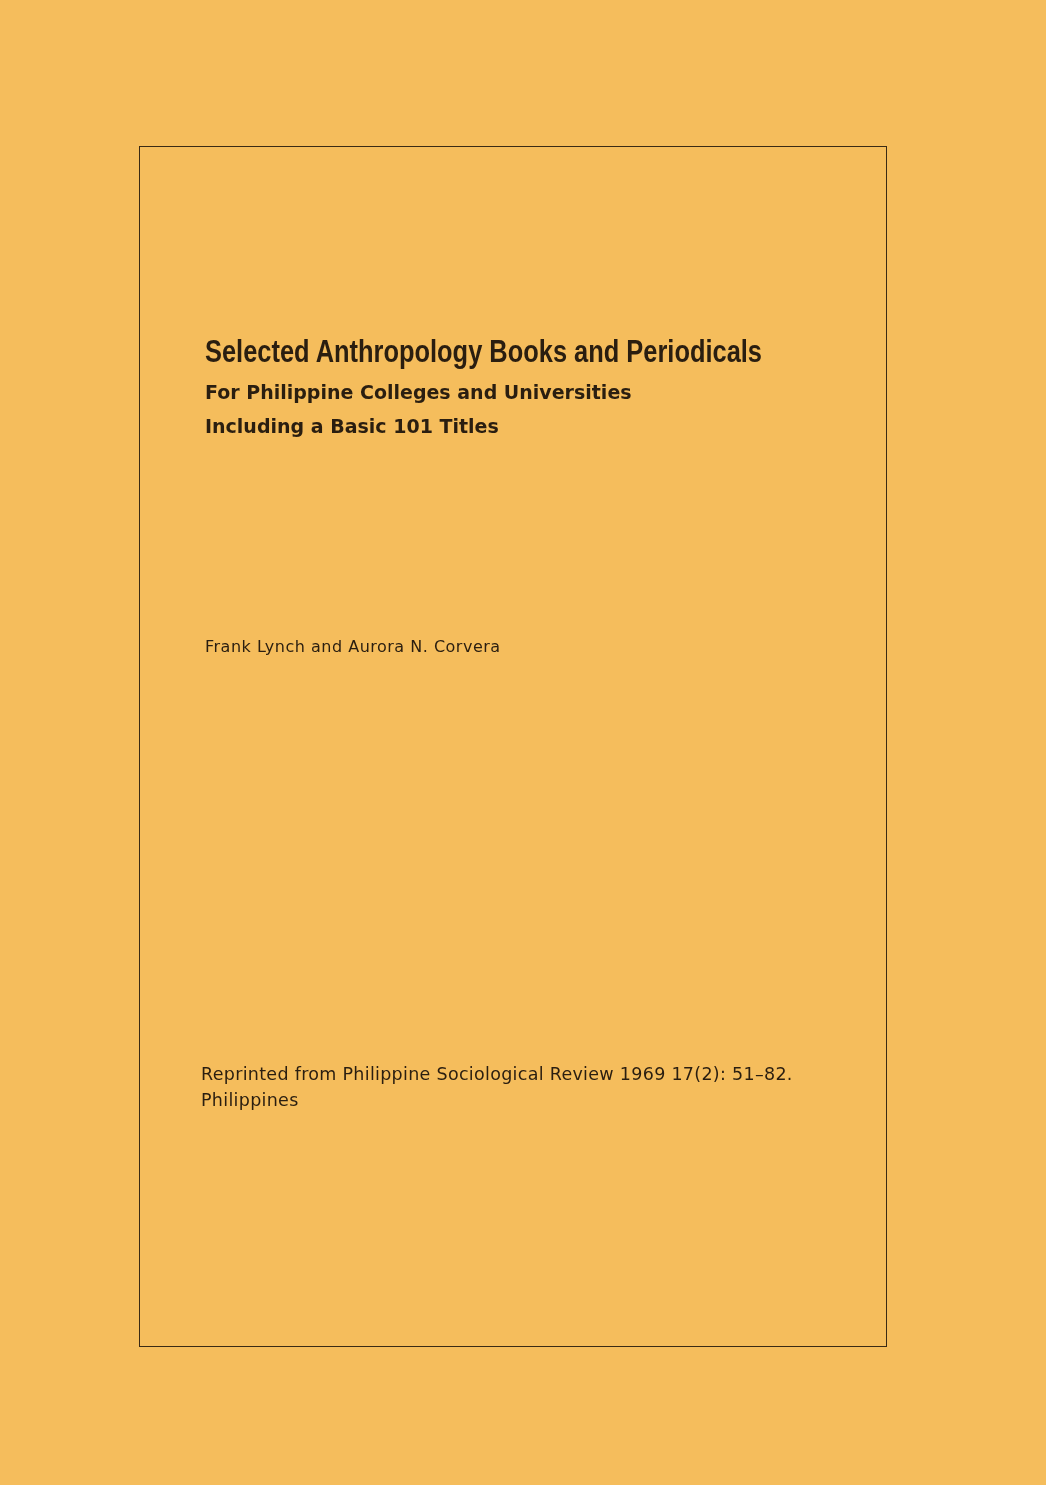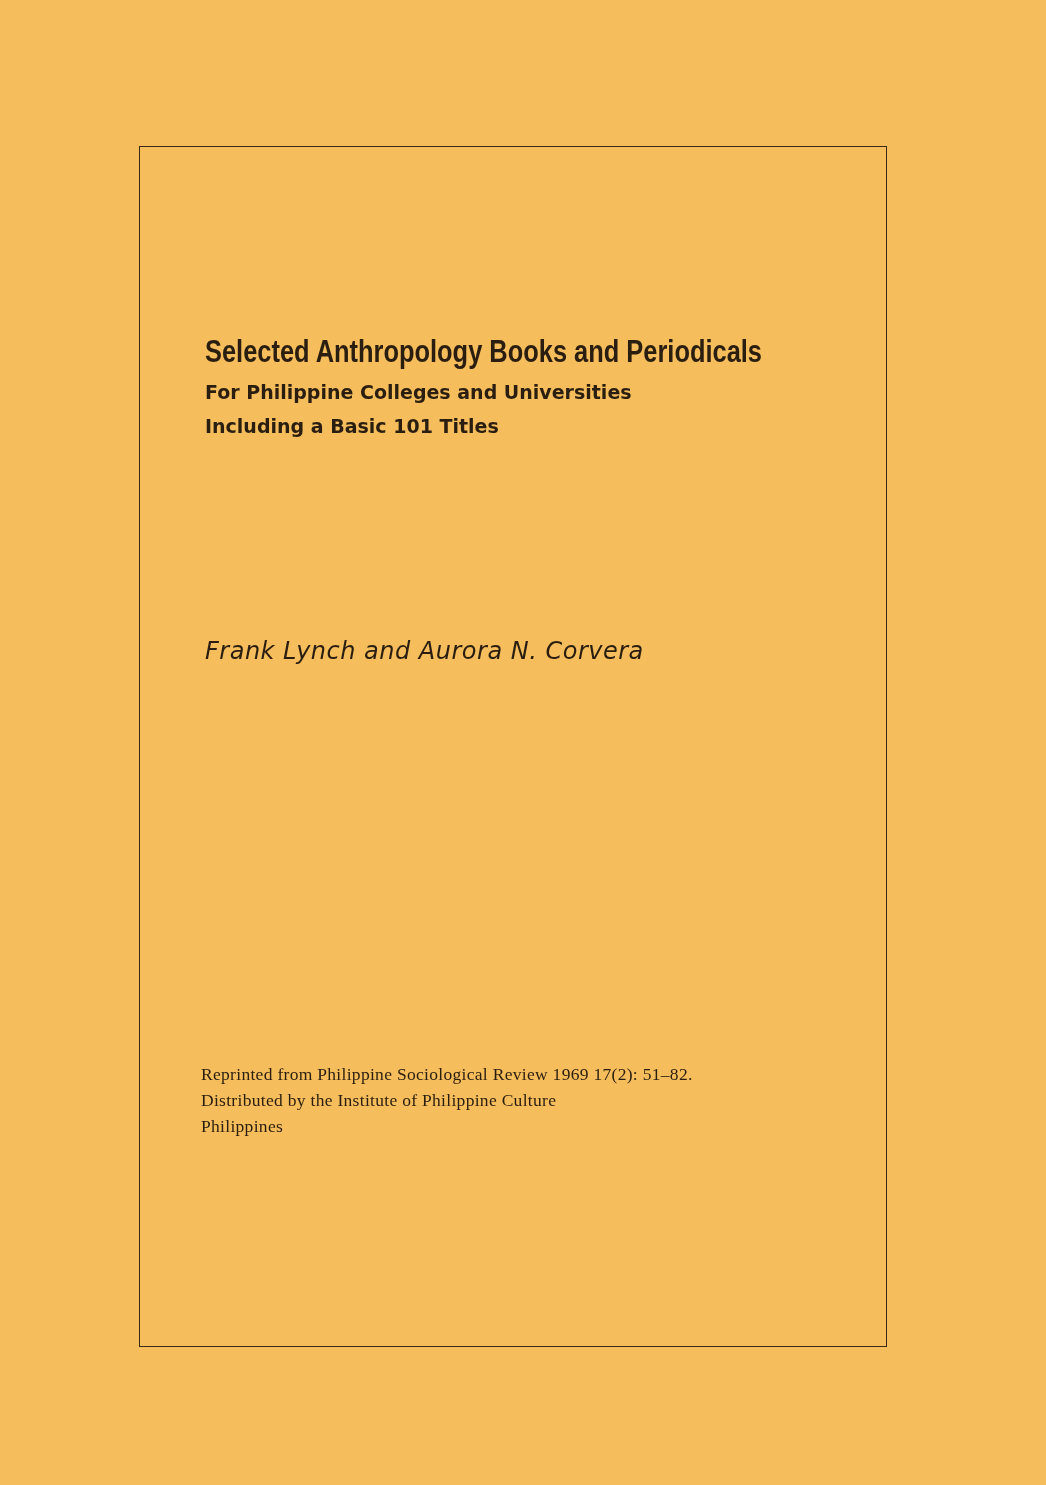--- a/index.html
+++ b/index.html
@@ -2,32 +2,31 @@
 <html><head>
 <meta charset="utf-8">
 <style>
   html,body{margin:0;padding:0;}
   body{width:1046px;height:1485px;background:#f5bd5c;position:relative;overflow:hidden;}
   .frame{position:absolute;left:139px;top:146px;width:748px;height:1201px;border:1.5px solid #3a2a14;box-sizing:border-box;}
   .title{position:absolute;left:205px;top:334px;font-family:"Liberation Sans",sans-serif;font-weight:bold;font-size:31px;color:#2a1e10;transform:scaleX(0.82);transform-origin:left top;white-space:nowrap;letter-spacing:0px;}
   .sub{position:absolute;left:205px;font-family:"DejaVu Sans",sans-serif;font-weight:bold;font-size:20px;color:#2a1e10;white-space:nowrap;transform:scaleX(0.95);transform-origin:left top;}
   .s1{top:380px;}
   .s2{top:414px;}
-  .authors{position:absolute;left:205px;top:637px;font-family:"DejaVu Sans",sans-serif;font-size:24px;color:#2a1e10;white-space:nowrap;letter-spacing:0.5px;font-style:italic;}
+  .authors{position:absolute;left:205px;top:637px;font-family:"DejaVu Sans",sans-serif;font-size:16px;color:#2a1e10;white-space:nowrap;letter-spacing:0.5px;}
   .imprint{position:absolute;left:201px;top:1061px;font-family:"DejaVu Sans",sans-serif;font-size:17.5px;line-height:26px;color:#2a1e10;white-space:nowrap;}
-  .imprint div{letter-spacing:0.3px;font-family:Liberation Serif, serif;}
+  .imprint div{letter-spacing:0.3px;}
 </style>
 </head>
 <body>
 
 <div class="frame"></div>
 
 <div class="title">Selected Anthropology Books and Periodicals</div>
 <div class="sub s1">For Philippine Colleges and  Universities</div>
 <div class="sub s2">Including a Basic 101 Titles</div>
 
 <div class="authors">Frank Lynch and Aurora N. Corvera</div>
 
 <div class="imprint">
   <div>Reprinted from Philippine Sociological Review 1969 17(2): 51–82.</div>
-  <div>Distributed by the Institute of Philippine Culture</div>
   <div>Philippines</div>
 </div>
 
 </body></html>

